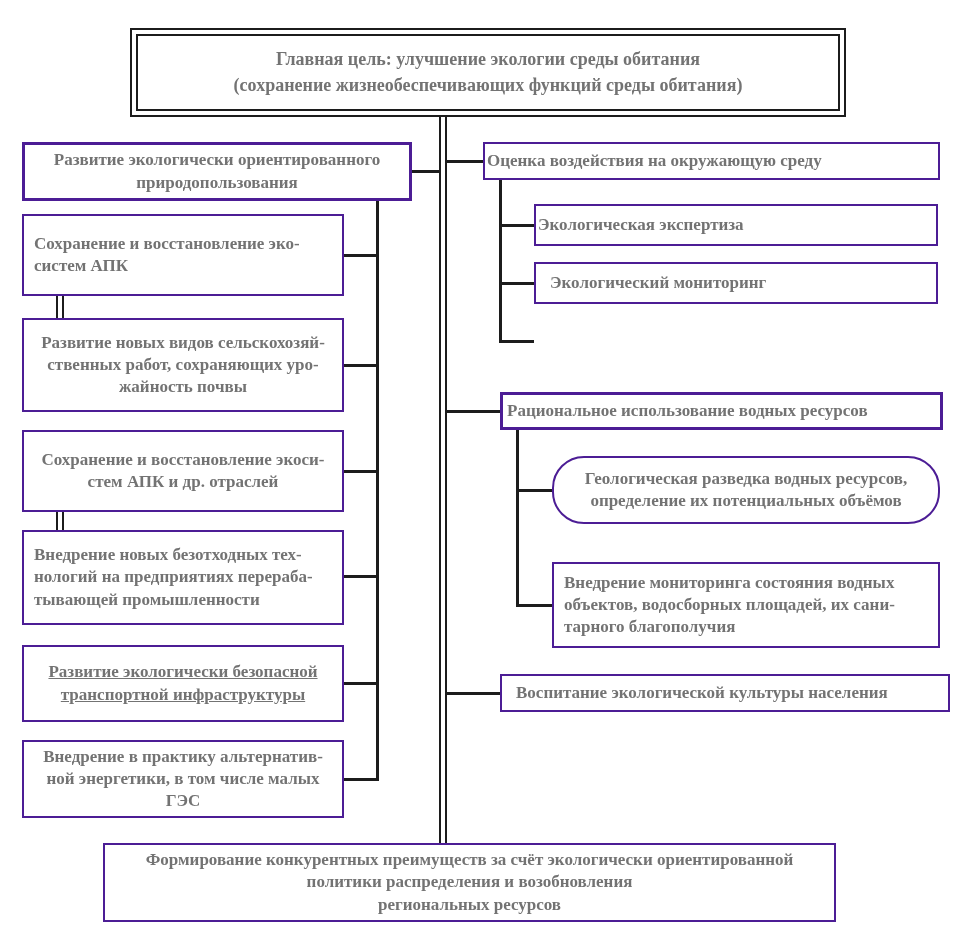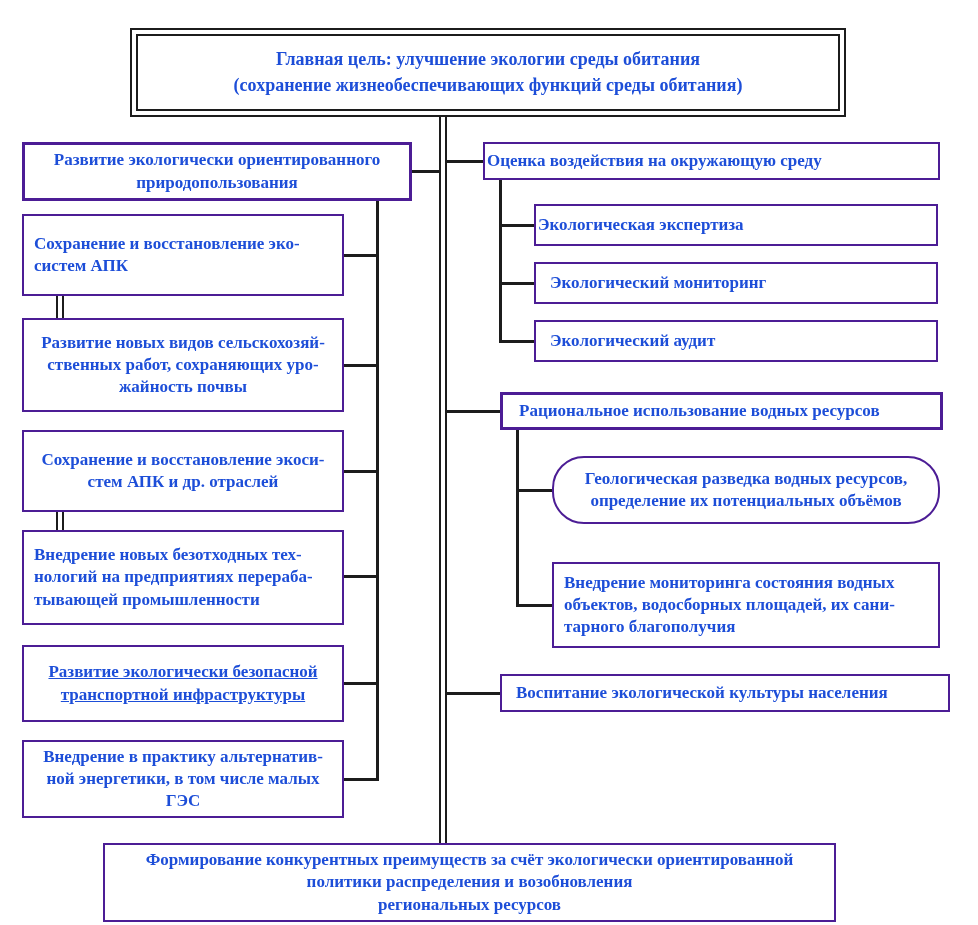--- a/index.html
+++ b/index.html
@@ -1,21 +1,21 @@
 <!DOCTYPE html>
 <html><head>
 <meta charset="utf-8">
 <style>
   html, body { margin: 0; padding: 0; background: #ffffff; }
   .canvas {
     position: relative;
     width: 952px; height: 925px;
     background: #ffffff;
     font-family: "Liberation Serif", "DejaVu Serif", serif;
-    color: #1d4ed8;
+    color: #737373;
     font-weight: 600;
     overflow: hidden;
   }
   .box {
     position: absolute;
     box-sizing: border-box;
     border: 2px solid #4c1d95;
     background: #ffffff;
     display: flex;
     align-items: center;
@@ -107,24 +107,23 @@
   <div class="hline" style="left:447px; top:160px; width:36px;"></div>
   <div class="box" style="left:483px; top:142px; width:457px; height:38px; padding-left:2px;">Оценка воздействия на окружающую среду</div>
 
   <div class="vline" style="left:499px; top:180px; height:163px;"></div>
   <div class="hline" style="left:499px; top:224px; width:35px;"></div>
   <div class="hline" style="left:499px; top:282px; width:35px;"></div>
   <div class="hline" style="left:499px; top:340px; width:35px;"></div>
 
   <div class="box" style="left:534px; top:204px; width:404px; height:42px; padding-left:2px;">Экологическая  экспертиза</div>
   <div class="box" style="left:534px; top:262px; width:404px; height:42px; padding-left:14px;">Экологический мониторинг</div>
-  <div class="box" style="left:534px; top:320px; width:404px; height:42px; padding-left:14px;">Экологический аудит</div>
 
   <div class="hline" style="left:447px; top:410px; width:53px;"></div>
-  <div class="box thick" style="left:500px; top:392px; width:443px; height:38px; padding-left:16px;">Рациональное использование водных ресурсов</div>
+  <div class="box thick" style="left:500px; top:392px; width:443px; height:38px; padding-left:4px;">Рациональное использование водных ресурсов</div>
 
   <div class="vline" style="left:516px; top:430px; height:177px;"></div>
   <div class="hline" style="left:516px; top:489px; width:36px;"></div>
   <div class="hline" style="left:516px; top:604px; width:36px;"></div>
 
   <div class="box center" style="left:552px; top:456px; width:388px; height:68px;border-radius:32px;">Геологическая разведка водных ресурсов,
 определение их потенциальных объёмов</div>
   <div class="box" style="left:552px; top:562px; width:388px; height:86px;">Внедрение мониторинга состояния водных
 объектов, водосборных площадей, их сани-
 тарного  благополучия</div>

